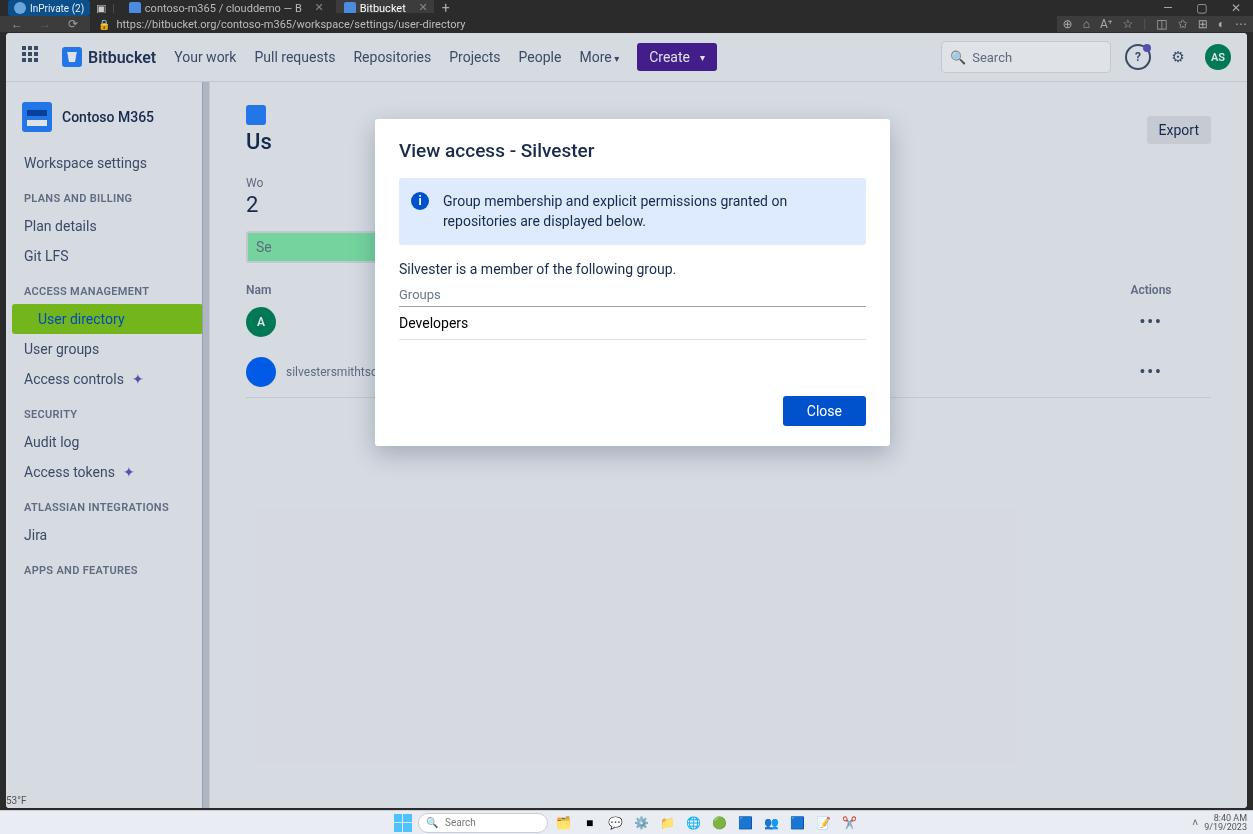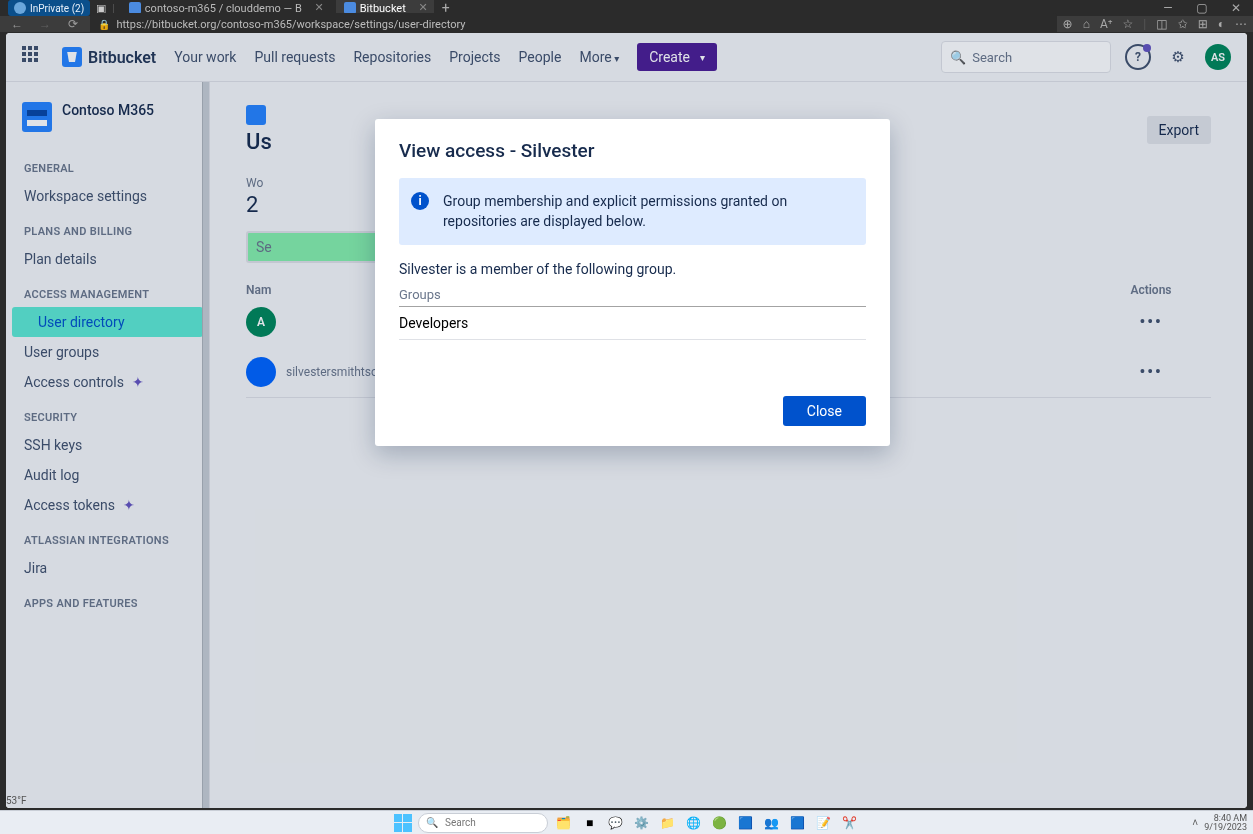--- a/index.html
+++ b/index.html
@@ -42,28 +42,28 @@
   .search-box { width:170px; height:32px; background:#fff; border:1px solid #dfe1e6; border-radius:4px; display:flex; align-items:center; padding:0 8px; color:#6b778c; font-size:13px; gap:6px;}
   .hdr-icon { width:26px; height:26px; border-radius:50%; display:flex; align-items:center; justify-content:center; color:#42526e; position:relative; font-size:15px;}
   .hdr-icon.help { border:2px solid #42526e; font-size:12px; font-weight:700;}
   .hdr-icon .dot { position:absolute; top:-2px; right:-2px; width:8px; height:8px; border-radius:50%; background:#6554c0;}
   .avatar-circle { width:26px; height:26px; border-radius:50%; background:#00875a; color:#fff; font-size:11px; display:flex; align-items:center; justify-content:center; font-weight:600;}
 
   
   .bb-body { flex:1; display:flex; overflow:hidden; background:#f5f6f8;}
   .sidebar { width:204px; background:#f5f6f8; border-right:1px solid #dfe1e6; overflow-y:auto; padding: 14px 6px; position:relative;}
   .sidebar::after { content:''; position:absolute; right:0; top:0; bottom:0; width:6px; background:#c7cdd4; border-left:1px solid #aeb4bb;} 
-  .workspace-header { display:flex; gap:10px; padding:6px 10px 16px;}
+  .workspace-header { display:flex; align-items:center; gap:10px; padding:6px 10px 16px;}
   .ws-icon { width:30px; height:30px; background:#2684ff; border-radius:3px; position:relative;}
   .ws-icon::before { content:''; position:absolute; left:5px; right:5px; top:8px; height:6px; background:#0747a6;}
   .ws-icon::after { content:''; position:absolute; left:5px; right:5px; bottom:6px; height:6px; background:#fff;}
   .ws-name { font-size:14px; color:#172b4d; font-weight:500;}
   .side-section-label { font-size:11px; color:#6b778c; font-weight:600; letter-spacing:.3px; padding:14px 12px 6px;}
   .side-item { font-size:14px; color:#42526e; padding:7px 12px; border-radius:3px; display:flex; align-items:center; gap:8px;}
-  .side-item.active { background:#5eead4; color:#0052cc;padding-left:26px;}
+  .side-item.active { background:#84cc16; color:#0052cc;padding-left:26px;}
   .sparkle { color:#6554c0; font-size:14px;}
 
   .main { flex:1; padding:22px 36px; color:#172b4d; position:relative; overflow:hidden;}
   .breadcrumb-icon { width:20px;height:20px;background:#2684ff;border-radius:3px; display:inline-block; vertical-align:middle;}
   .page-title { font-size:22px; font-weight:500; margin-top:4px;}
   .export-btn { position:absolute; right:36px; top:34px; background:rgba(9,30,66,.08); padding:6px 12px; border-radius:3px; font-size:14px;}
   .meta-label { font-size:12px; color:#6b778c; margin-top:22px;}
   .big-count { font-size:22px; font-weight:400; margin-top:2px;}
   .search-users { width:200px; border:2px solid #dfe1e6; border-radius:3px; padding:6px 8px; font-size:14px; color:#6b778c; margin-top:14px; background:#86efac;}
   .table-header { display:flex; margin-top:20px; font-size:12px; color:#6b778c; font-weight:600;}
@@ -191,33 +191,32 @@
       <div class="avatar-circle">AS</div>
     </div>
   </div>
 
   <div class="bb-body">
     <div class="sidebar">
       <div class="workspace-header">
         <div class="ws-icon"></div>
         <div class="ws-name">Contoso M365</div>
       </div>
-      <div class="side-section-label">GENERAL</div>
       <div class="side-item">Workspace settings</div>
       <div class="side-section-label">PLANS AND BILLING</div>
       <div class="side-item">Plan details</div>
+      <div class="side-item">Git LFS</div>
       <div class="side-section-label">ACCESS MANAGEMENT</div>
       <div class="side-item active">User directory</div>
       <div class="side-item">User groups</div>
       <div class="side-item">
           <span>Access controls</span>
           <span class="sparkle">✦</span>
         </div>
       <div class="side-section-label">SECURITY</div>
-      <div class="side-item">SSH keys</div>
       <div class="side-item">Audit log</div>
       <div class="side-item">
           <span>Access tokens</span>
           <span class="sparkle">✦</span>
         </div>
       <div class="side-section-label">ATLASSIAN INTEGRATIONS</div>
       <div class="side-item">Jira</div>
       <div class="side-section-label">APPS AND FEATURES</div>
     </div>
 

